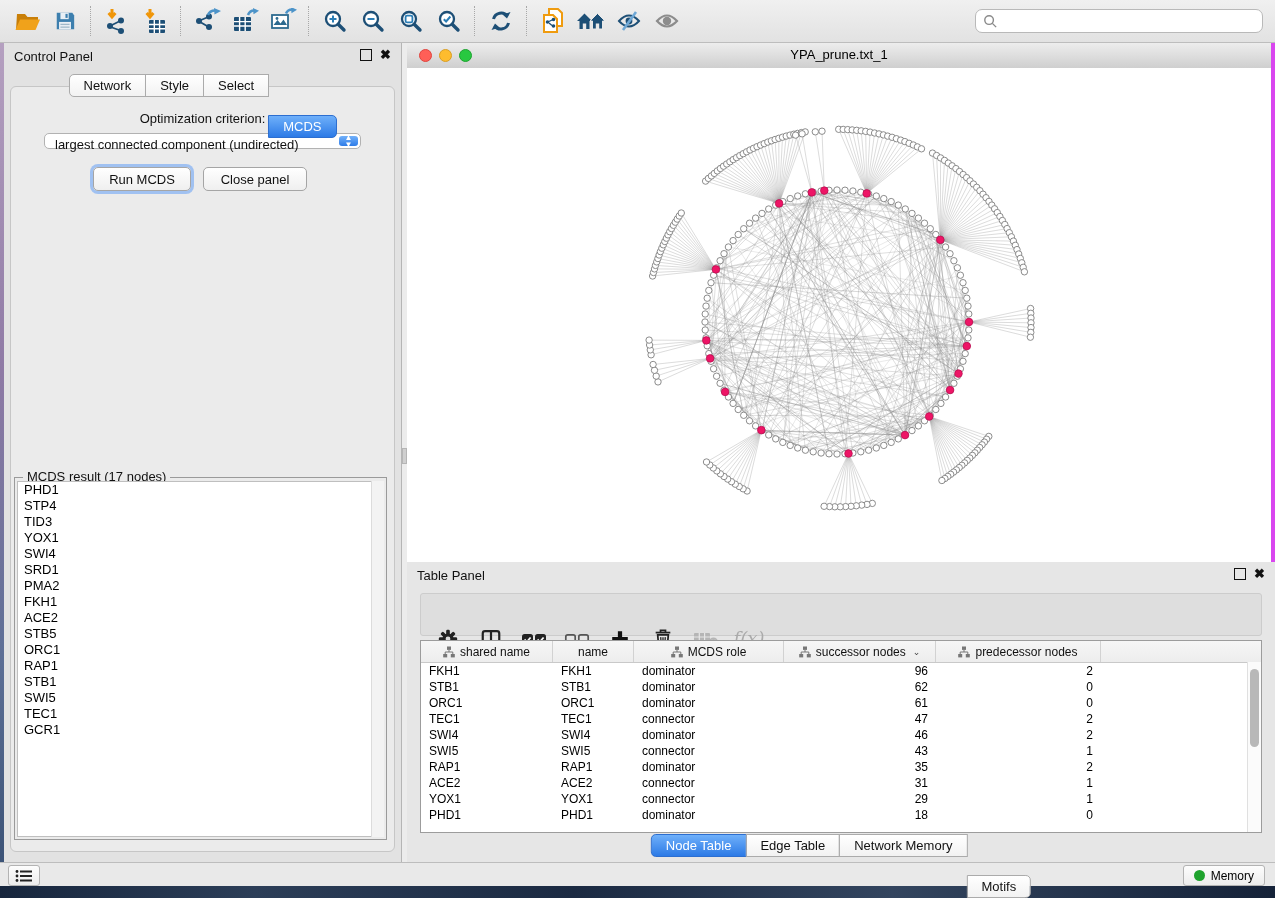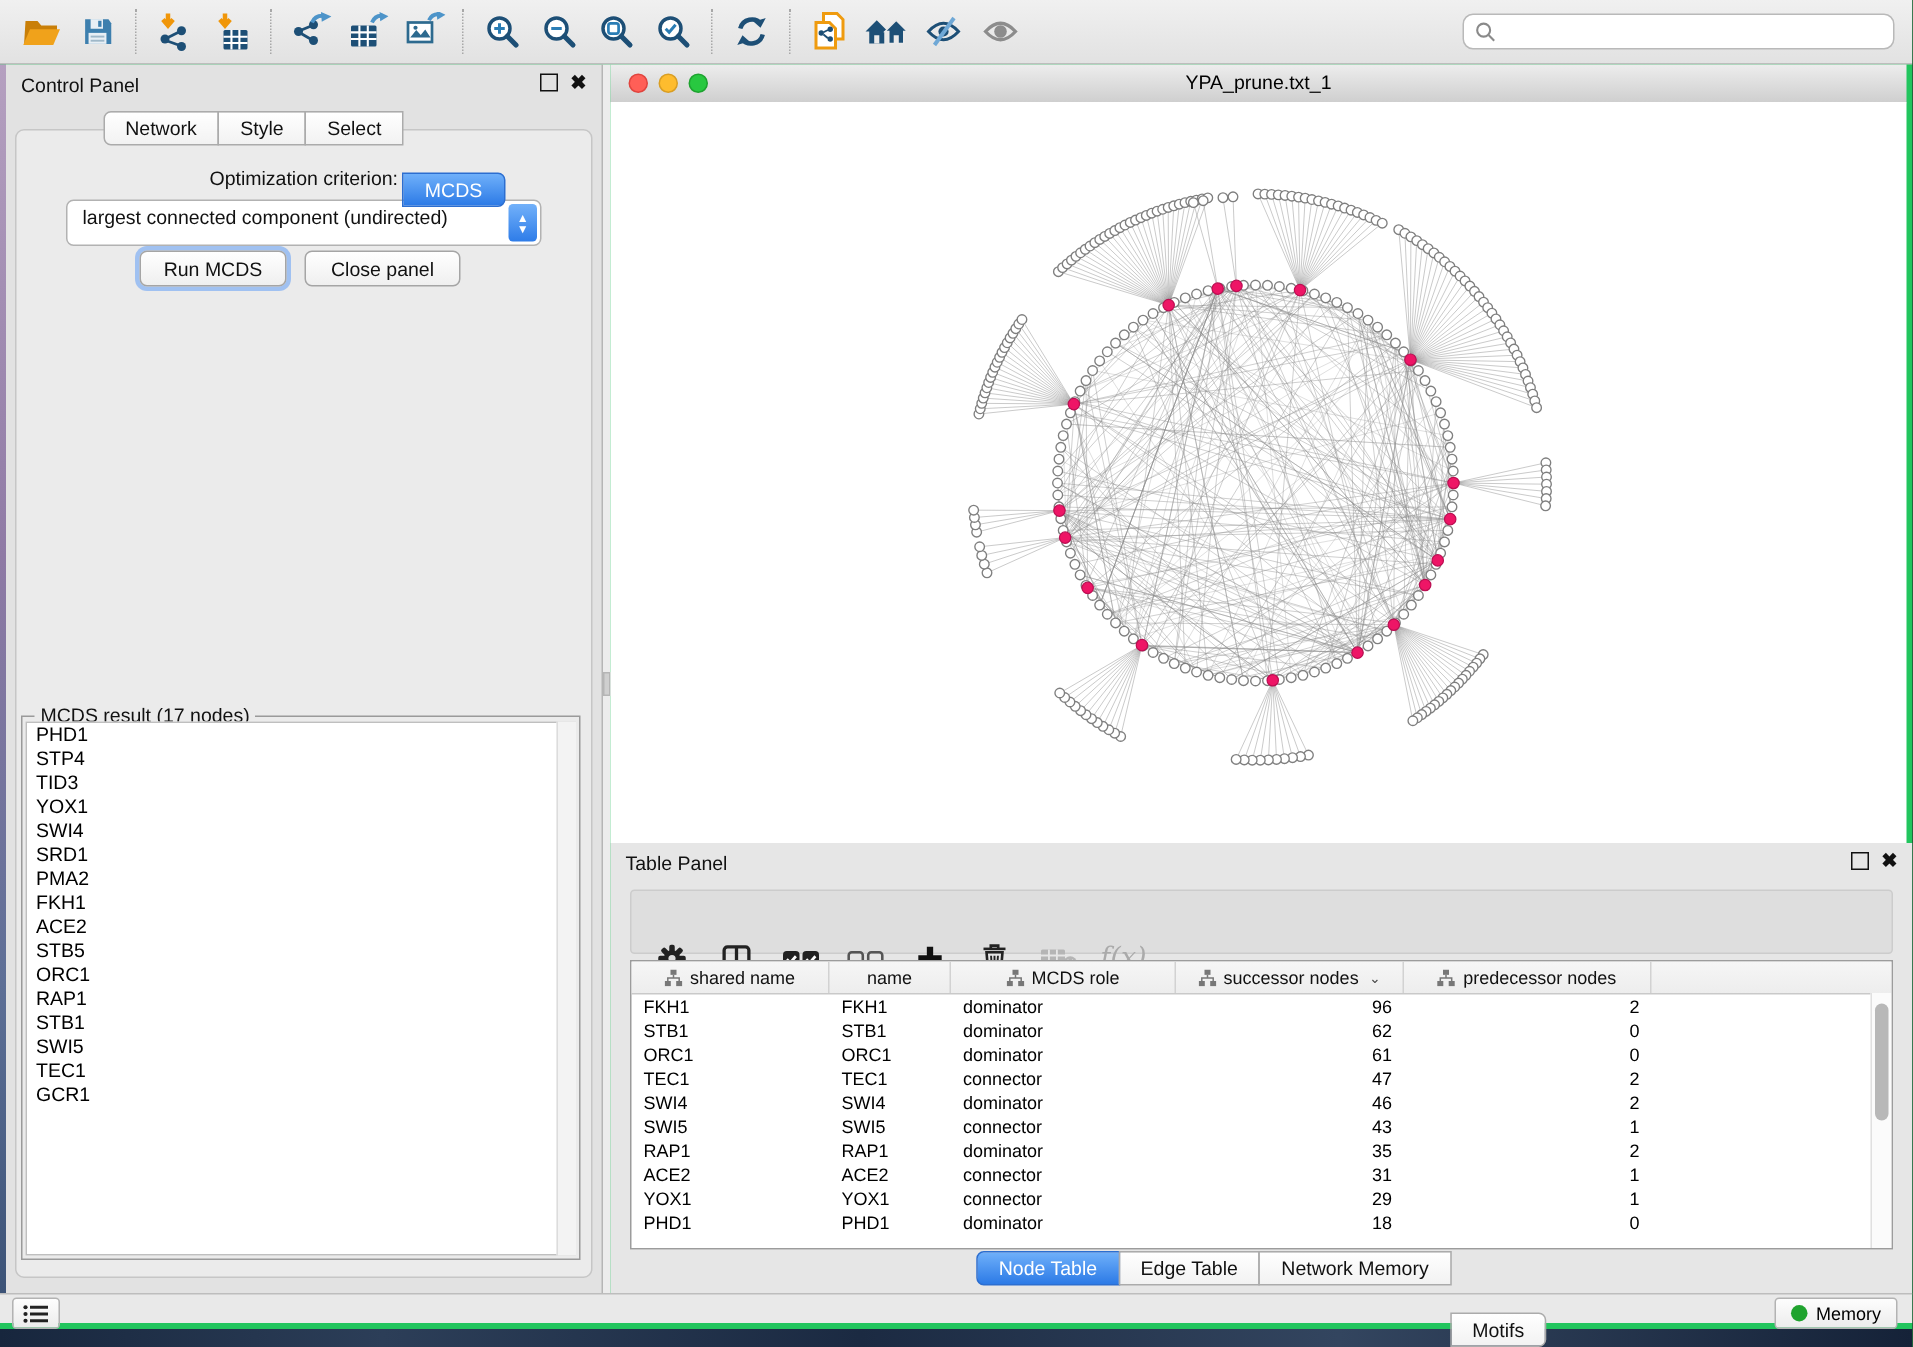--- a/index.html
+++ b/index.html
@@ -1,16 +1,16 @@
 <!DOCTYPE html>
 <html><head>
 <meta charset="utf-8">
 <style>
   html,body{margin:0;padding:0;background:#222;}
-  #screen{position:relative;width:1275px;height:898px;background:#22c55e;overflow:hidden;
+  #screen{position:relative;width:1275px;height:898px;background:#d946ef;overflow:hidden;
     font-family:"Liberation Sans",sans-serif;-webkit-font-smoothing:antialiased;}
   
   #toolbar{position:absolute;left:0;top:0;width:1275px;height:43px;
     background:linear-gradient(#f0f0f0,#e2e2e2);border-bottom:1px solid #bdbdbd;
     display:flex;align-items:center;padding-left:8px;box-sizing:border-box;}
   .tbtn{width:38px;height:36px;display:flex;align-items:center;justify-content:center;flex:0 0 auto;}
   .tsep{width:1px;height:30px;border-left:1px dotted #a8a8a8;margin:0 6px;flex:0 0 auto;}
   #search-wrap{position:absolute;right:12px;top:9px;width:288px;height:24px;background:#fff;
     border:1px solid #b9b9b9;border-radius:7px;display:flex;align-items:center;padding-left:7px;box-sizing:border-box;}
   #search-wrap input{border:none;outline:none;flex:1;height:18px;font-size:13px;background:transparent;}
@@ -28,21 +28,21 @@
   .close-x{font-size:13px;font-weight:bold;color:#111;line-height:10px;}
   .cp-inset{position:absolute;left:6px;right:6px;top:43px;height:764px;background:#ebebeb;
     border:1px solid #c6c6c6;border-radius:6px;}
   .seg-tabs{position:absolute;top:31px;left:50%;transform:translateX(-50%);display:flex;z-index:3;}
   .seg-tab{height:21px;line-height:21px;padding:0 14px;font-size:13px;background:linear-gradient(#ffffff,#f2f2f2);
     border:1px solid #ababab;margin-left:-1px;color:#111;white-space:nowrap;}
   .seg-tab:first-child{border-radius:5px 0 0 5px;margin-left:0;}
   .seg-tab:last-child{border-radius:0 5px 5px 0;margin-top:41px;}
   .seg-tab.active{background:linear-gradient(#6fb0fa,#2c7ae6);border-color:#2c6ed0;color:#fff;}
   .opt-label{position:absolute;left:0;right:0;top:68px;text-align:center;font-size:13px;color:#111;}
-  .dropdown{position:absolute;left:40px;right:40px;top:90px;height:31px;background:#fff;
+  .dropdown{position:absolute;left:40px;right:40px;top:90px;height:16px;background:#fff;
     border:1px solid #b2b2b2;border-radius:5px;font-size:13px;line-height:22px;padding-left:10px;box-sizing:border-box;color:#111;}
   .dd-stepper{position:absolute;right:2px;top:2px;bottom:2px;width:19px;border-radius:3px;
     background:linear-gradient(#72b1fa,#2e7ce8);display:flex;flex-direction:column;align-items:center;justify-content:center;color:#fff;}
   .dd-stepper span{font-size:8px;line-height:7px;}
   .cp-btnrow{position:absolute;top:124px;left:0;right:0;height:24px;}
   .mac-btn{position:absolute;height:24px;background:linear-gradient(#ffffff,#efefef);border:1px solid #a5a5a5;
     border-radius:5px;font-size:13px;color:#111;display:flex;align-items:center;justify-content:center;box-sizing:border-box;}
   #run-mcds{left:89px;width:98px;box-shadow:0 0 0 3px rgba(110,165,245,.6);}
   #close-panel{left:199px;width:104px;}
   .groupbox{position:absolute;left:10px;width:371px;top:434px;height:361px;border:1px solid #9a9a9a;}
@@ -74,21 +74,21 @@
   .thead{height:21px;background:linear-gradient(#f6f6f6,#ededed);border-bottom:1px solid #c9c9c9;}
   .th{display:flex;align-items:center;justify-content:center;gap:5px;font-size:12px;color:#111;border-right:1px solid #d2d2d2;overflow:hidden;}
   .th.nosep{border-right:none;}
   .sortchev{font-size:9px;color:#444;margin-left:2px;}
   .td{font-size:12px;line-height:16px;height:16px;padding:0 8px;color:#000;white-space:nowrap;overflow:hidden;box-sizing:border-box;}
   .td.num{text-align:right;}
   #table-scroll{position:absolute;right:0;top:21px;bottom:0;width:13px;background:#fbfbfb;border-left:1px solid #e0e0e0;}
   #table-thumb{position:absolute;left:2px;right:2px;top:7px;height:78px;background:#b8b8b8;border-radius:5px;}
   #tp-tabs{position:absolute;left:50%;transform:translateX(-50%);top:272px;display:flex;}
   
-  #status-bar{position:absolute;left:0;top:862px;width:1275px;height:20px;background:#e9e9e9;border-top:1px solid #bdbdbd;box-sizing:border-box;}
+  #status-bar{position:absolute;left:0;top:862px;width:1275px;height:37px;background:#e9e9e9;border-top:1px solid #bdbdbd;box-sizing:border-box;}
   #list-btn{position:absolute;left:8px;top:2px;width:30px;height:19px;background:linear-gradient(#fdfdfd,#ececec);
     border:1px solid #b3b3b3;border-radius:3px;display:flex;align-items:center;justify-content:center;}
   #memory-btn{position:absolute;right:10px;top:2px;height:19px;background:linear-gradient(#fdfdfd,#ececec);
     border:1px solid #b3b3b3;border-radius:3px;display:flex;align-items:center;gap:6px;padding:0 10px;font-size:12px;color:#000;}
   .dot-green{width:11px;height:11px;border-radius:50%;background:#1fa32e;}
   svg{display:block;}
 </style>
 </head>
 <body>
 

